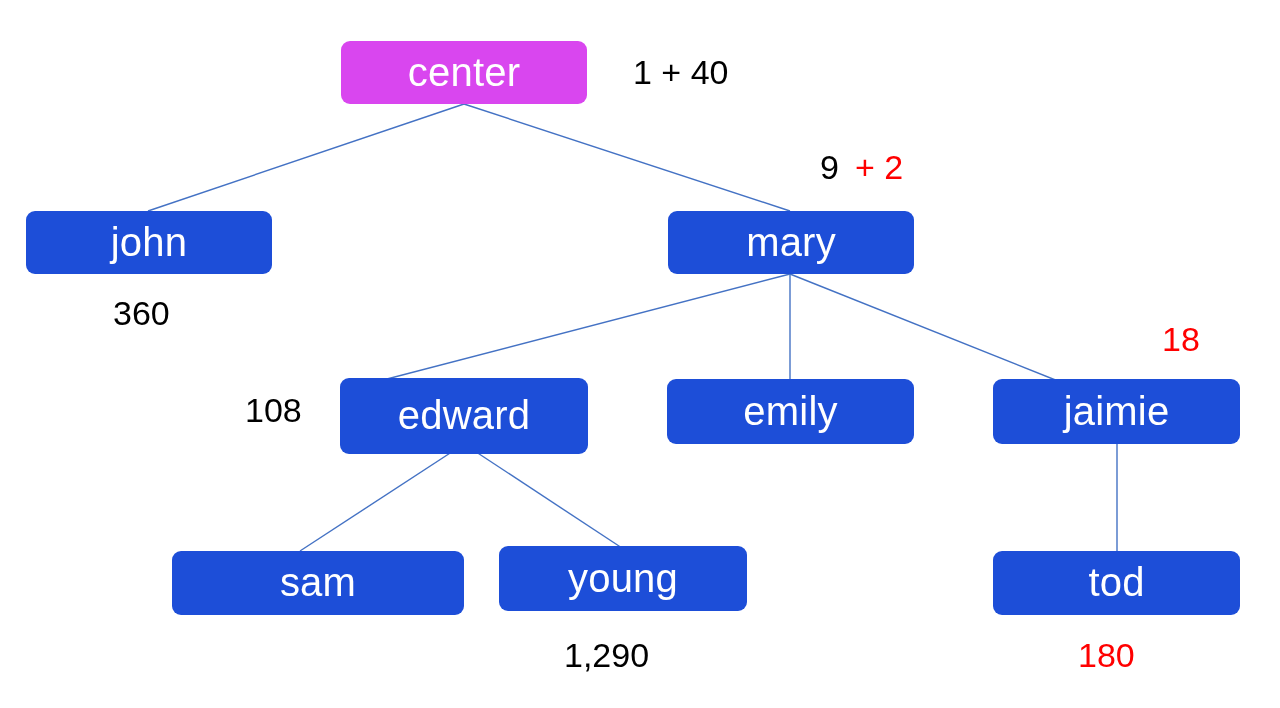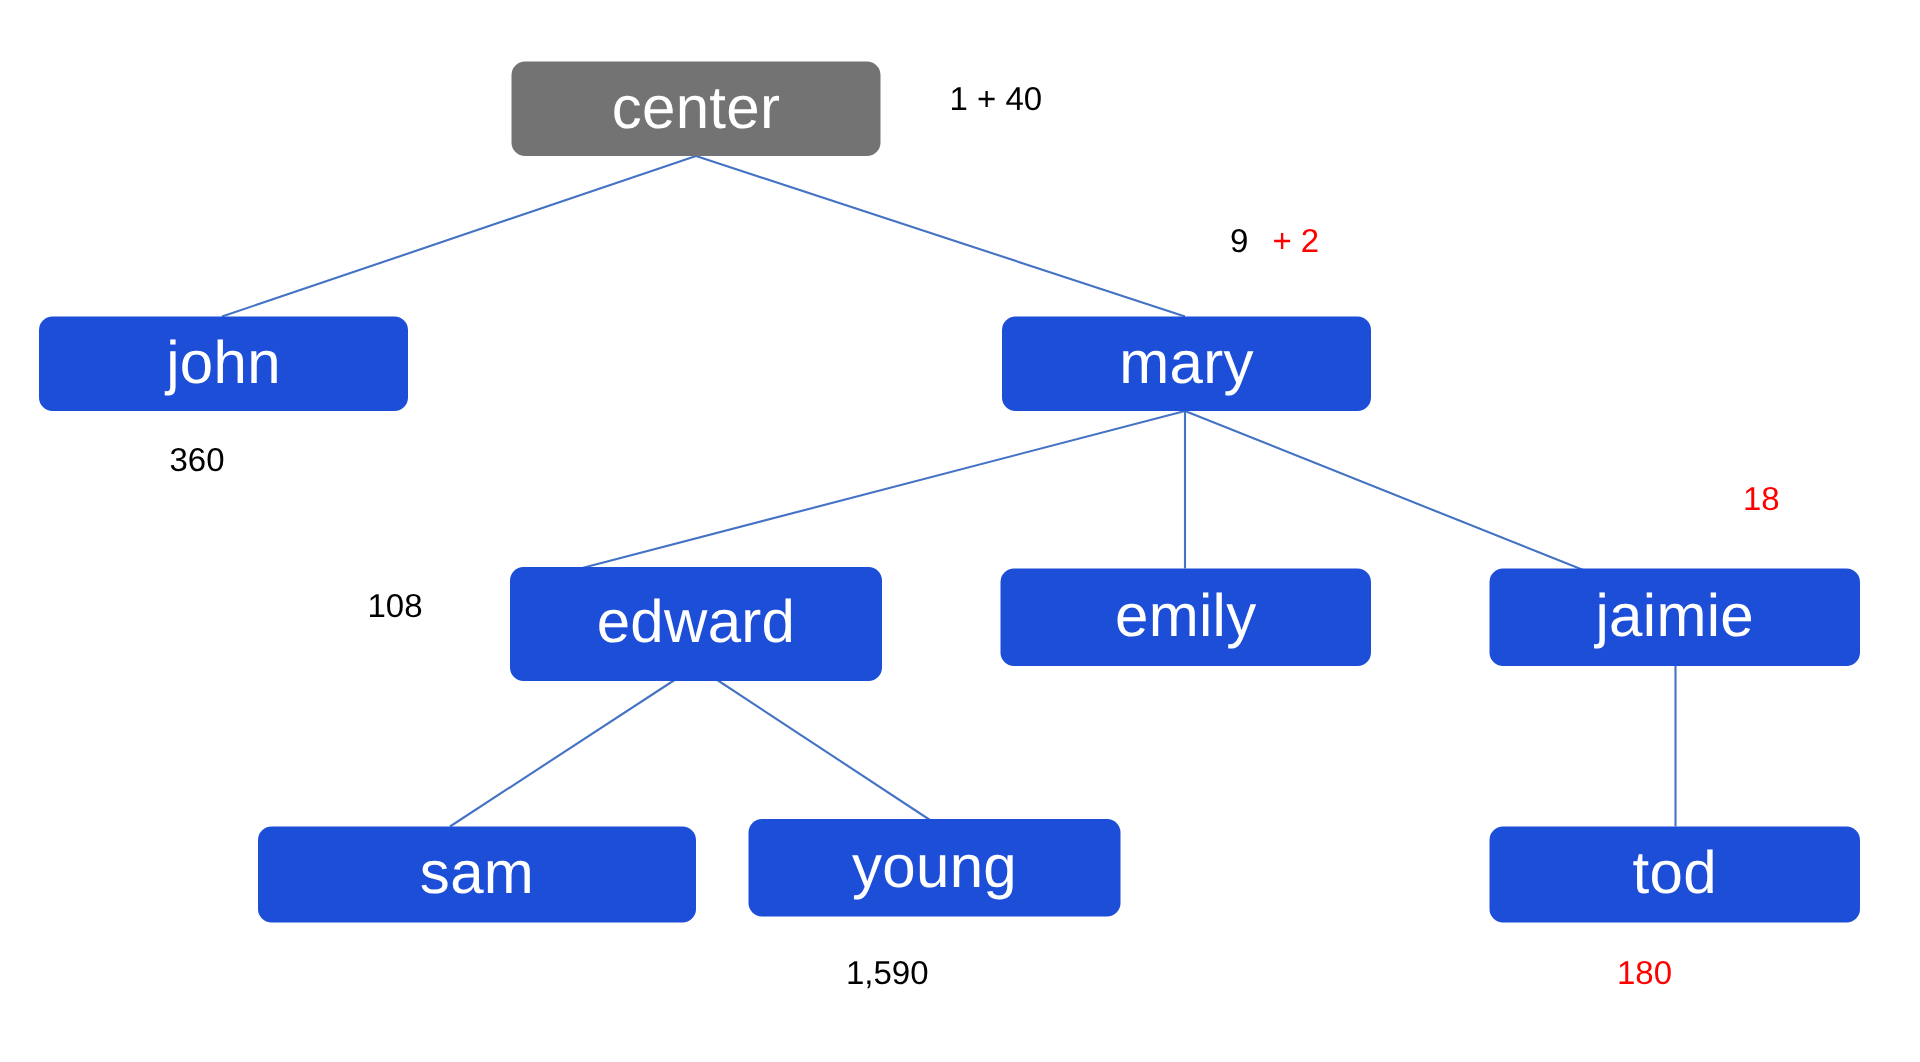--- a/index.html
+++ b/index.html
@@ -33,28 +33,28 @@
     border-radius: 9px;
     box-sizing: border-box;
     color: #ffffff;
     font-size: 40px;
     font-weight: 400;
     line-height: 1;
     letter-spacing: 0.2px;
     white-space: nowrap;
   }
   .node-blue { background: #1d4ed8; }
-  .node-green { background: #737373; }
+  .node-green { background: #d946ef; }
   .node-label {
     position: relative;
     top: -1px;
   }
   .annot {
     position: absolute;
-    font-size: 22px;
+    font-size: 34px;
     line-height: 1;
     color: #000000;
     white-space: nowrap;
   }
   .annot-red { color: #FF0000; }
   .annot-row {
     display: flex;
     align-items: baseline;
   }
   .annot-gap { width: 16px; display: inline-block; }
@@ -111,18 +111,18 @@
     <div class="annot annot-row" style="left: 113px; top: 296px;">
       <span>360</span>
     </div>
     <div class="annot annot-row" style="left: 1162px; top: 322px;">
       <span class="annot-red">18</span>
     </div>
     <div class="annot annot-row" style="left: 245px; top: 393px;">
       <span>108</span>
     </div>
     <div class="annot annot-row" style="left: 564px; top: 638px;">
-      <span>1,590</span>
+      <span>1,290</span>
     </div>
     <div class="annot annot-row" style="left: 1078px; top: 638px;">
       <span class="annot-red">180</span>
     </div>
   </div>
 
 </body></html>

